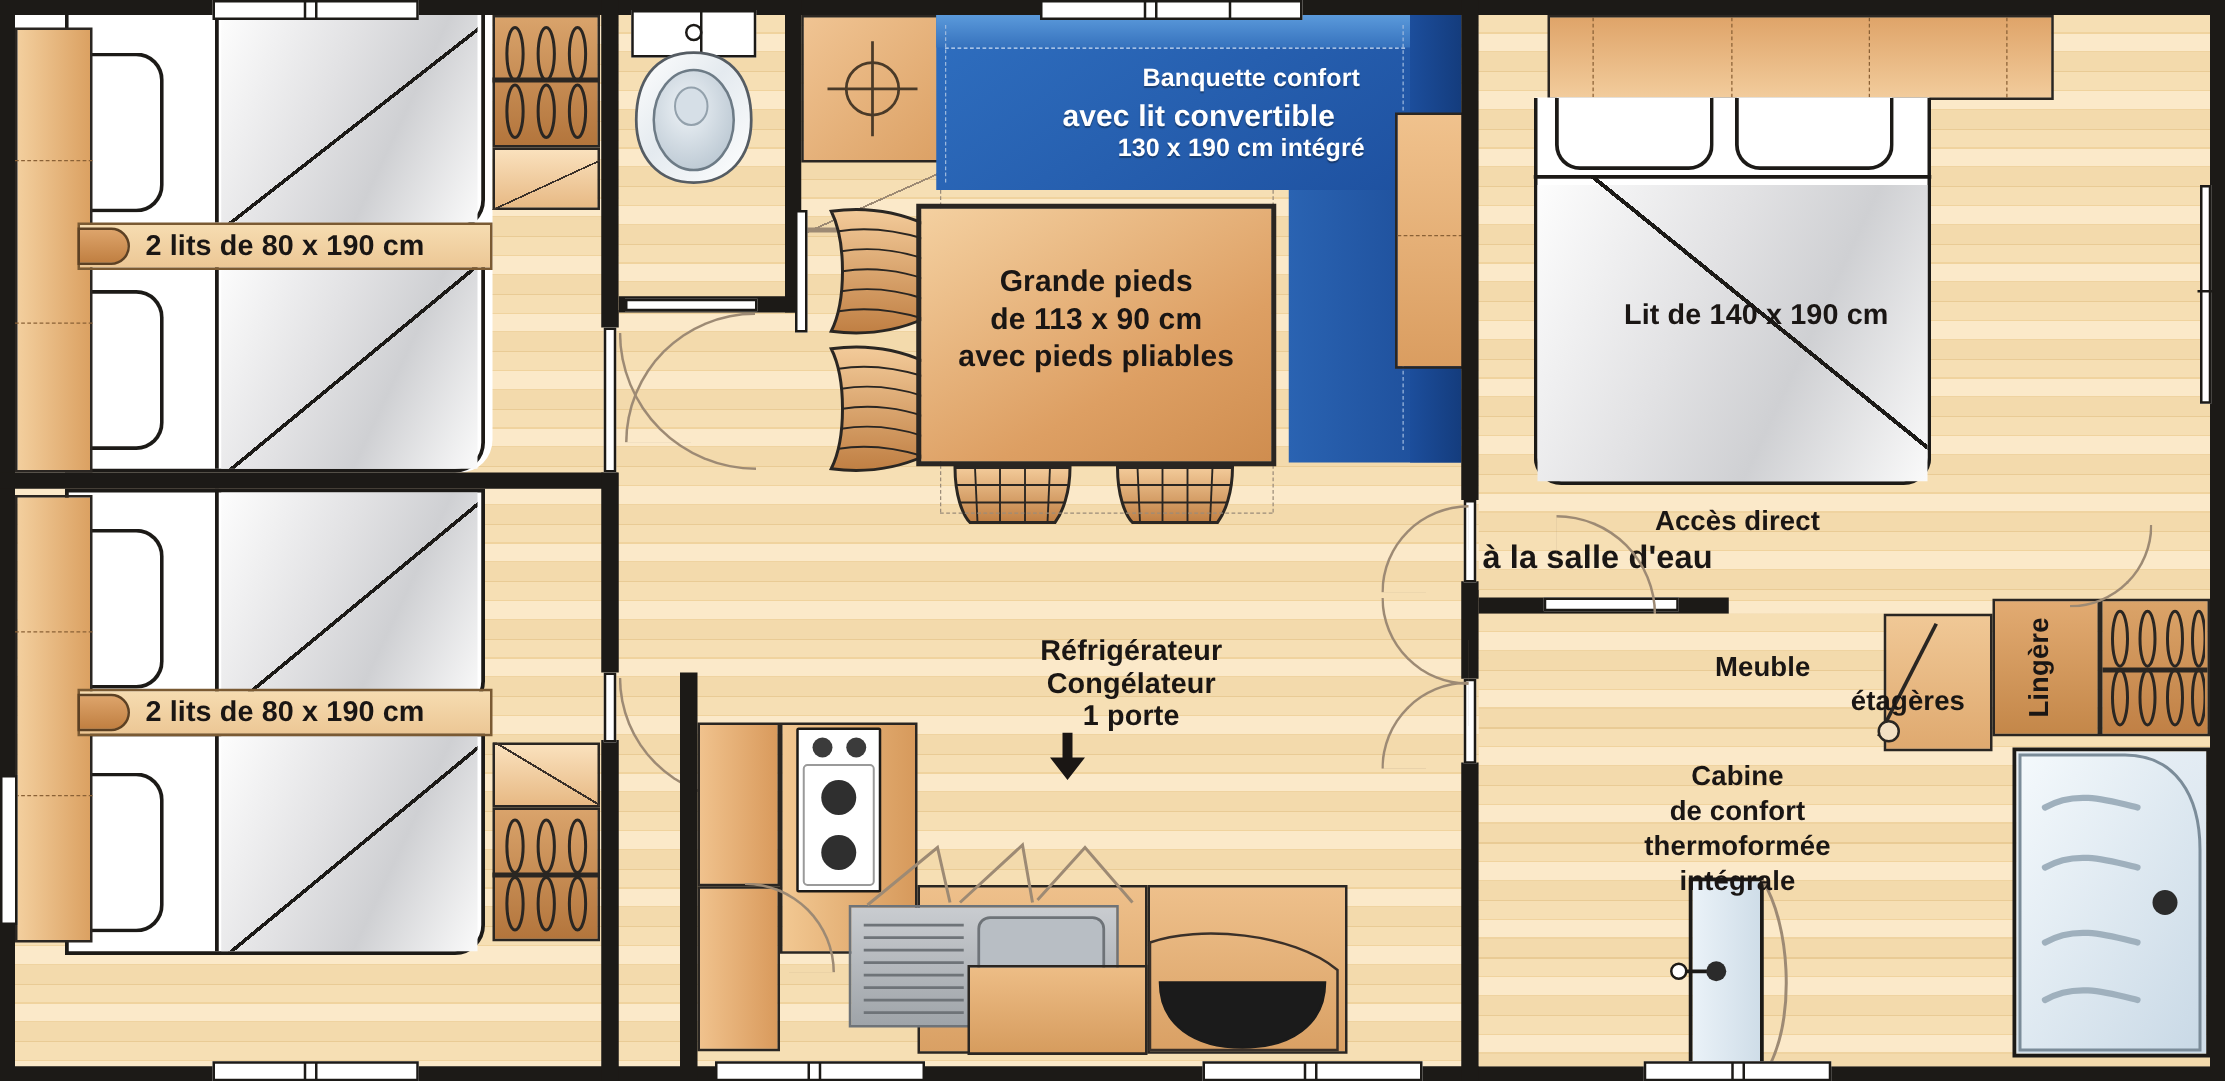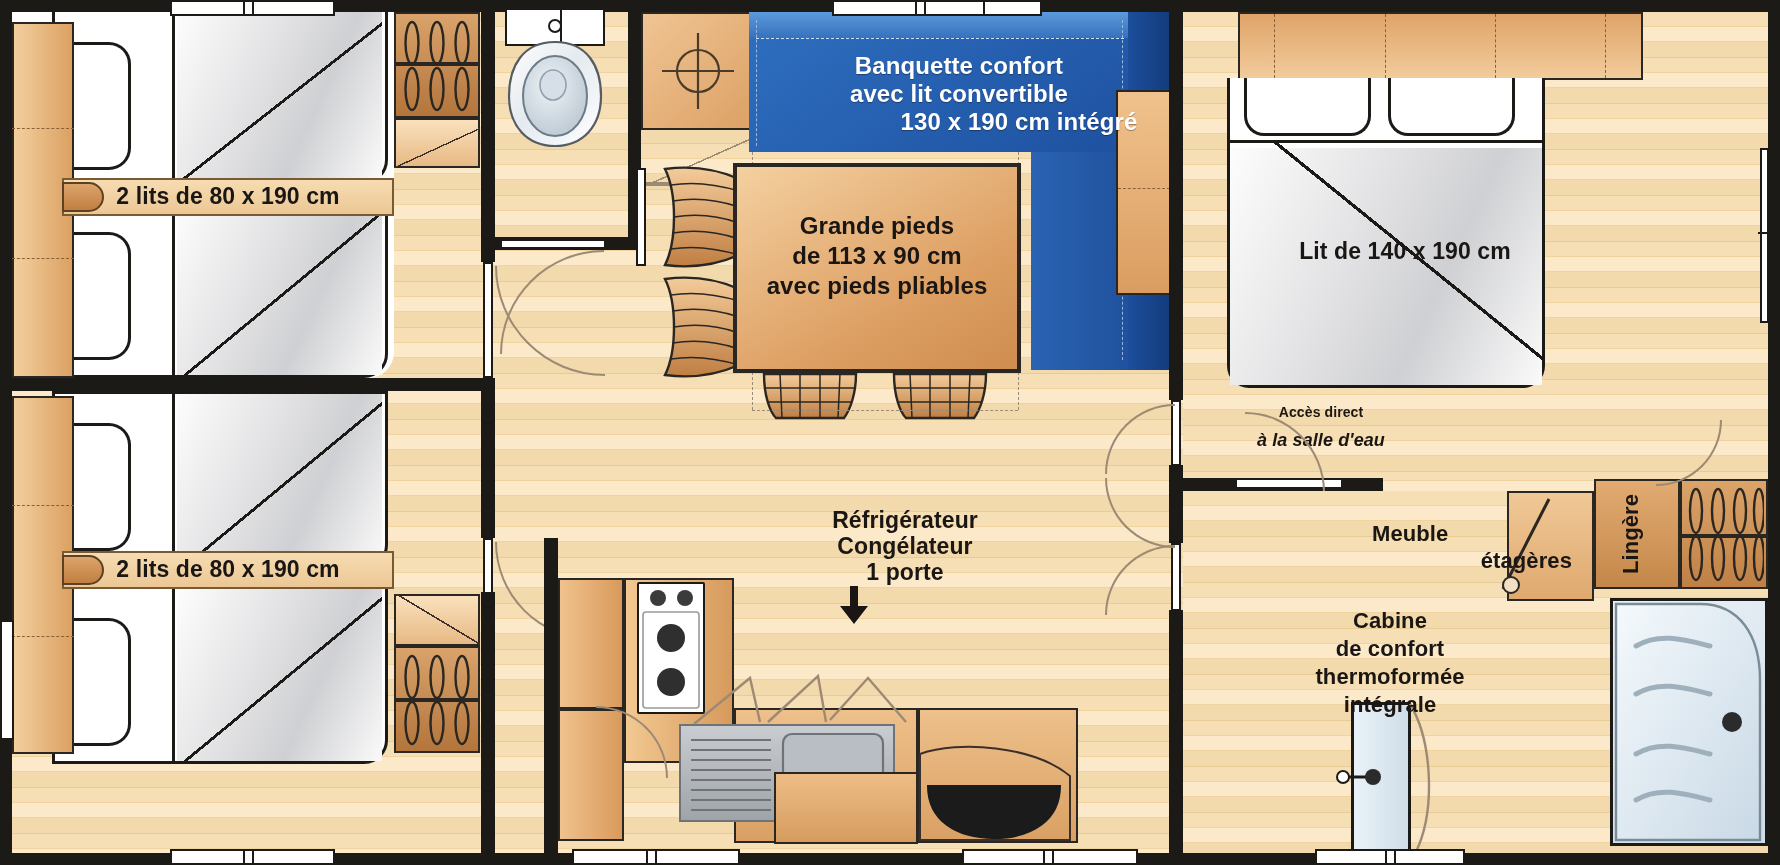--- a/index.html
+++ b/index.html
@@ -224,23 +224,23 @@
   <div class="banq" style="left:1031px;top:152px;width:138px;height:218px;background:linear-gradient(to right,#2a63b2,#1b4a95);"></div>
   <div class="banq-d" style="left:1128px;top:12px;width:41px;height:358px;"></div>
 
   <div class="dashedv" style="left:756px;top:20px;height:126px;border-color:#9bb8dd;"></div>
   <div class="dashedv" style="left:1122px;top:20px;height:340px;border-color:#9bb8dd;"></div>
   <div class="dashed" style="left:756px;top:38px;width:368px;border-color:#cfe0f3;"></div>
 
   <div class="wood" style="left:1116px;top:90px;width:56px;height:205px;background:linear-gradient(to bottom,#f0c28d,#da9d60);"></div>
   <div class="dashed" style="left:1118px;top:188px;width:52px;"></div>
 
-  <div class="label label-w" style="left:749px;top:52px;width:420px;font-size:24px;text-shadow:0 1px 1px rgba(0,0,0,.35);">Banquette confort</div>
+  <div class="label label-w" style="left:749px;top:52px;width:420px;font-size:20px;text-shadow:0 1px 1px rgba(0,0,0,.35);padding-left:42px;">Banquette confort</div>
   <div class="label label-w" style="left:749px;top:80px;width:420px;font-size:24px;text-shadow:0 1px 1px rgba(0,0,0,.35);">avec lit convertible</div>
-  <div class="label label-w" style="left:761px;top:108px;width:420px;font-size:24px;text-shadow:0 1px 1px rgba(0,0,0,.35);padding-left:48px;">130 x 190 cm intégré</div>
+  <div class="label label-w" style="left:735px;top:108px;width:420px;font-size:20px;text-shadow:0 1px 1px rgba(0,0,0,.35);padding-left:48px;">130 x 190 cm intégré</div>
 
   <svg style="position:absolute;left:655px;top:165px;" width="92" height="104" viewBox="0 0 92 104">
     <defs>
         <linearGradient id="sg1" x1="0" y1="0" x2="0" y2="1">
       <stop offset="0" stop-color="#f3cb9a"></stop>
           <stop offset="1" stop-color="#c07f43"></stop>
         </linearGradient>
       </defs>
     <path d="M10 4 C40 0 66 6 84 14 L84 90 C66 98 40 104 10 100 C22 76 22 28 10 4 Z" fill="url(#sg1)" stroke="#2a2622" stroke-width="2.4"></path>
     <g stroke="#2a2622" stroke-width="1.5" fill="none">
@@ -379,22 +379,22 @@
   <div class="abs" style="left:1227px;top:140px;width:318px;height:3px;background:#1c1a17;"></div>
   <div class="abs" style="left:1244px;top:78px;width:127px;height:58px;border:3px solid #1c1a17;border-top:0;
               border-radius:0 0 20px 20px;background:#fff;box-sizing:border-box;"></div>
   <div class="abs" style="left:1388px;top:78px;width:127px;height:58px;border:3px solid #1c1a17;border-top:0;
               border-radius:0 0 20px 20px;background:#fff;box-sizing:border-box;"></div>
   <div class="label" style="left:1227px;top:238px;width:356px;font-size:23px;">Lit de 140 x 190 cm</div>
 
   <div class="win" style="left:1760px;top:148px;width:9px;height:175px;"></div>
   <div class="abs" style="left:1758px;top:232px;width:13px;height:2px;background:#1c1a17;"></div>
 
-  <div class="label" style="left:1186px;top:404px;width:270px;font-size:14px;text-align:center;">Accès direct</div>
-  <div class="label" style="left:1186px;top:430px;width:270px;font-size:18px;text-align:center;font-style:italic;">à la salle d'eau</div>
+  <div class="label" style="left:1186px;top:404px;width:270px;font-size:22px;text-align:right;">Accès direct</div>
+  <div class="label" style="left:1186px;top:430px;width:270px;font-size:26px;text-align:left;">à la salle d'eau</div>
 
   <div class="wall" style="left:1183px;top:478px;width:200px;height:13px;"></div>
   <div class="win" style="left:1235px;top:478px;width:108px;height:11px;"></div>
   <div class="swing" style="left:1245px;top:412px;width:80px;height:80px;border-radius:0 80px 0 0;border-bottom:0;border-left:0;"></div>
 
   <div class="floor" style="left:1183px;top:491px;width:585px;height:362px;"></div>
 
   <div class="wood-lt" style="left:1507px;top:491px;width:87px;height:110px;background:linear-gradient(to bottom,#f0c896,#dfa96f);"></div>
   <svg style="position:absolute;left:1495px;top:495px;" width="60" height="110" viewBox="0 0 60 110">
     <path d="M54 4 L8 94" stroke="#2a2622" stroke-width="3" fill="none"></path>

